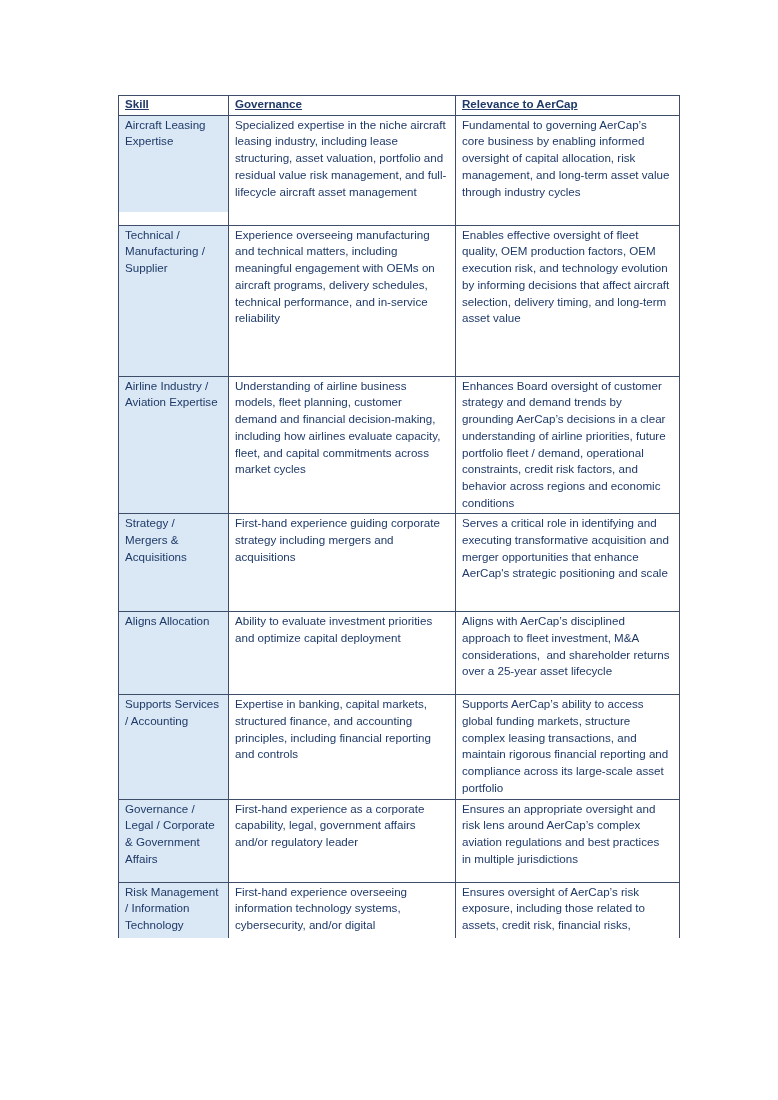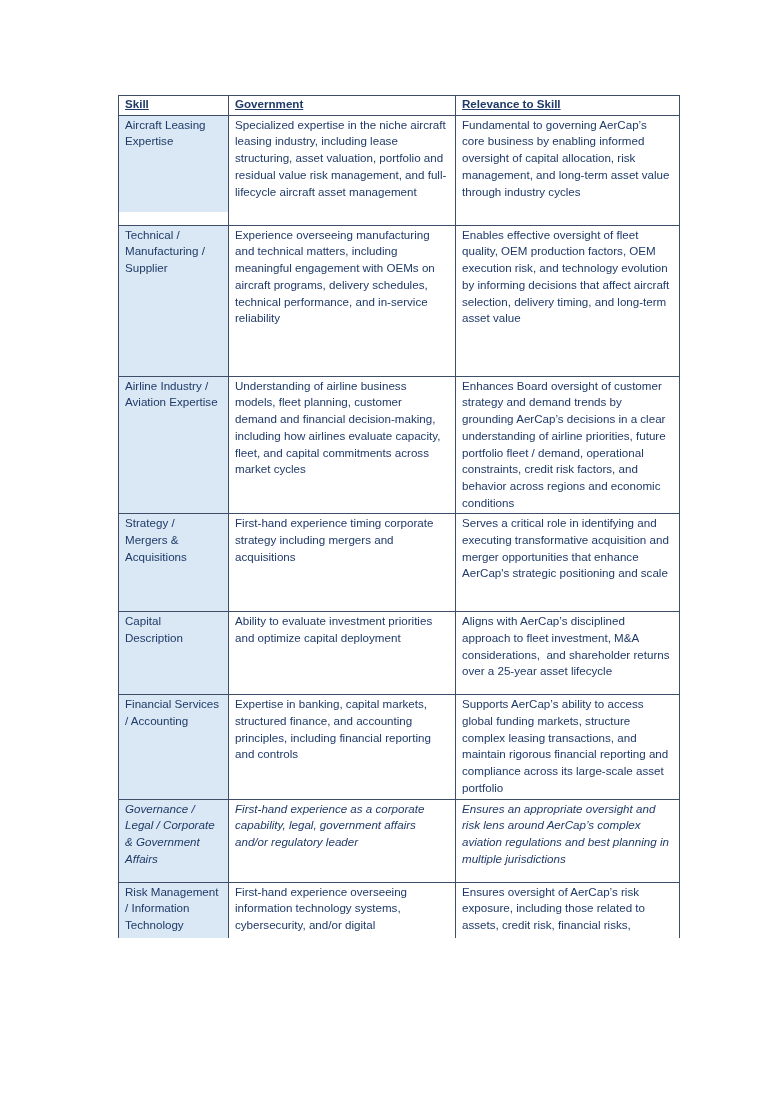--- a/index.html
+++ b/index.html
@@ -50,21 +50,21 @@
     background-repeat:no-repeat;
     background-size:100% calc(100% - 13px);
   }
   
   tbody tr:nth-child(1){height:110px;}
   tbody tr:nth-child(2){height:151px;}
   tbody tr:nth-child(3){height:119px;}
   tbody tr:nth-child(4){height:98px;}
   tbody tr:nth-child(5){height:83px;}
   tbody tr:nth-child(6){height:101px;}
-  tbody tr:nth-child(7){height:83px;font-style:italic;}
+  tbody tr:nth-child(7){height:83px;}
   tbody tr:nth-child(8){height:133px;}
 
   .footer-center{
     position:absolute;left:100px;top:1028px;width:561px;
     text-align:center;font-size:9.8px;line-height:12px;
   }
   .footer-page{
     position:absolute;top:1022px;right:59px;
     font-size:13px;line-height:15px;
   }
@@ -80,59 +80,59 @@
 
   <table class="skills">
     <colgroup>
       <col style="width:110px">
       <col style="width:227px">
       <col style="width:224px">
     </colgroup>
     <thead>
       <tr>
         <th>Skill</th>
-        <th>Government</th>
-        <th>Relevance to Skill</th>
+        <th>Governance</th>
+        <th>Relevance to AerCap</th>
       </tr>
     </thead>
     <tbody id="table-body">
         <tr>
           <td class="skill-cell">Aircraft Leasing Expertise</td>
           <td class="description-cell">Specialized expertise in the niche aircraft leasing industry, including lease structuring, asset valuation, portfolio and residual value risk management, and full-lifecycle aircraft asset management</td>
           <td class="relevance-cell">Fundamental to governing AerCap’s core business by enabling informed oversight of capital allocation, risk management, and long-term asset value through industry cycles</td>
         </tr>
         <tr>
           <td class="skill-cell">Technical / Manufacturing / Supplier</td>
           <td class="description-cell">Experience overseeing manufacturing and technical matters, including meaningful engagement with OEMs on aircraft programs, delivery schedules, technical performance, and in-service reliability</td>
           <td class="relevance-cell">Enables effective oversight of fleet quality, OEM production factors, OEM execution risk, and technology evolution by informing decisions that affect aircraft selection, delivery timing, and long-term asset value</td>
         </tr>
         <tr>
           <td class="skill-cell">Airline Industry / Aviation Expertise</td>
           <td class="description-cell">Understanding of airline business models, fleet planning, customer demand and financial decision-making, including how airlines evaluate capacity, fleet, and capital commitments across market cycles</td>
           <td class="relevance-cell">Enhances Board oversight of customer strategy and demand trends by grounding AerCap’s decisions in a clear understanding of airline priorities, future portfolio fleet / demand, operational constraints, credit risk factors, and behavior across regions and economic conditions</td>
         </tr>
         <tr>
           <td class="skill-cell">Strategy / Mergers &amp; Acquisitions</td>
-          <td class="description-cell">First-hand experience timing corporate strategy including mergers and acquisitions</td>
+          <td class="description-cell">First-hand experience guiding corporate strategy including mergers and acquisitions</td>
           <td class="relevance-cell">Serves a critical role in identifying and executing transformative acquisition and merger opportunities that enhance AerCap's strategic positioning and scale</td>
         </tr>
         <tr>
-          <td class="skill-cell">Capital Description</td>
+          <td class="skill-cell">Aligns Allocation</td>
           <td class="description-cell">Ability to evaluate investment priorities and optimize capital deployment</td>
           <td class="relevance-cell">Aligns with AerCap’s disciplined approach to fleet investment, M&amp;A considerations,  and shareholder returns over a 25-year asset lifecycle</td>
         </tr>
         <tr>
-          <td class="skill-cell">Financial Services / Accounting</td>
+          <td class="skill-cell">Supports Services / Accounting</td>
           <td class="description-cell">Expertise in banking, capital markets, structured finance, and accounting principles, including financial reporting and controls</td>
           <td class="relevance-cell">Supports AerCap’s ability to access global funding markets, structure complex leasing transactions, and maintain rigorous financial reporting and compliance across its large-scale asset portfolio</td>
         </tr>
         <tr>
           <td class="skill-cell">Governance / Legal / Corporate &amp; Government Affairs</td>
           <td class="description-cell">First-hand experience as a corporate capability, legal, government affairs and/or regulatory leader</td>
-          <td class="relevance-cell">Ensures an appropriate oversight and risk lens around AerCap’s complex aviation regulations and best planning in multiple jurisdictions</td>
+          <td class="relevance-cell">Ensures an appropriate oversight and risk lens around AerCap’s complex aviation regulations and best practices in multiple jurisdictions</td>
         </tr>
         <tr>
           <td class="skill-cell">Risk Management / Information Technology</td>
           <td class="description-cell">First-hand experience overseeing information technology systems, cybersecurity, and/or digital transformation, combined with the capability to identify and manage financial, operational, and strategic risks across global business operations</td>
           <td class="relevance-cell">Ensures oversight of AerCap’s risk exposure, including those related to assets, credit risk, financial risks, operational risks, compliance risks, portfolio risks, financing considerations, and geopolitical factors relevant to the aircraft leasing industry</td>
         </tr>
       </tbody>
   </table>
 
   <div class="footer-center">AGM 2026 – Explanation to the Agenda</div>

